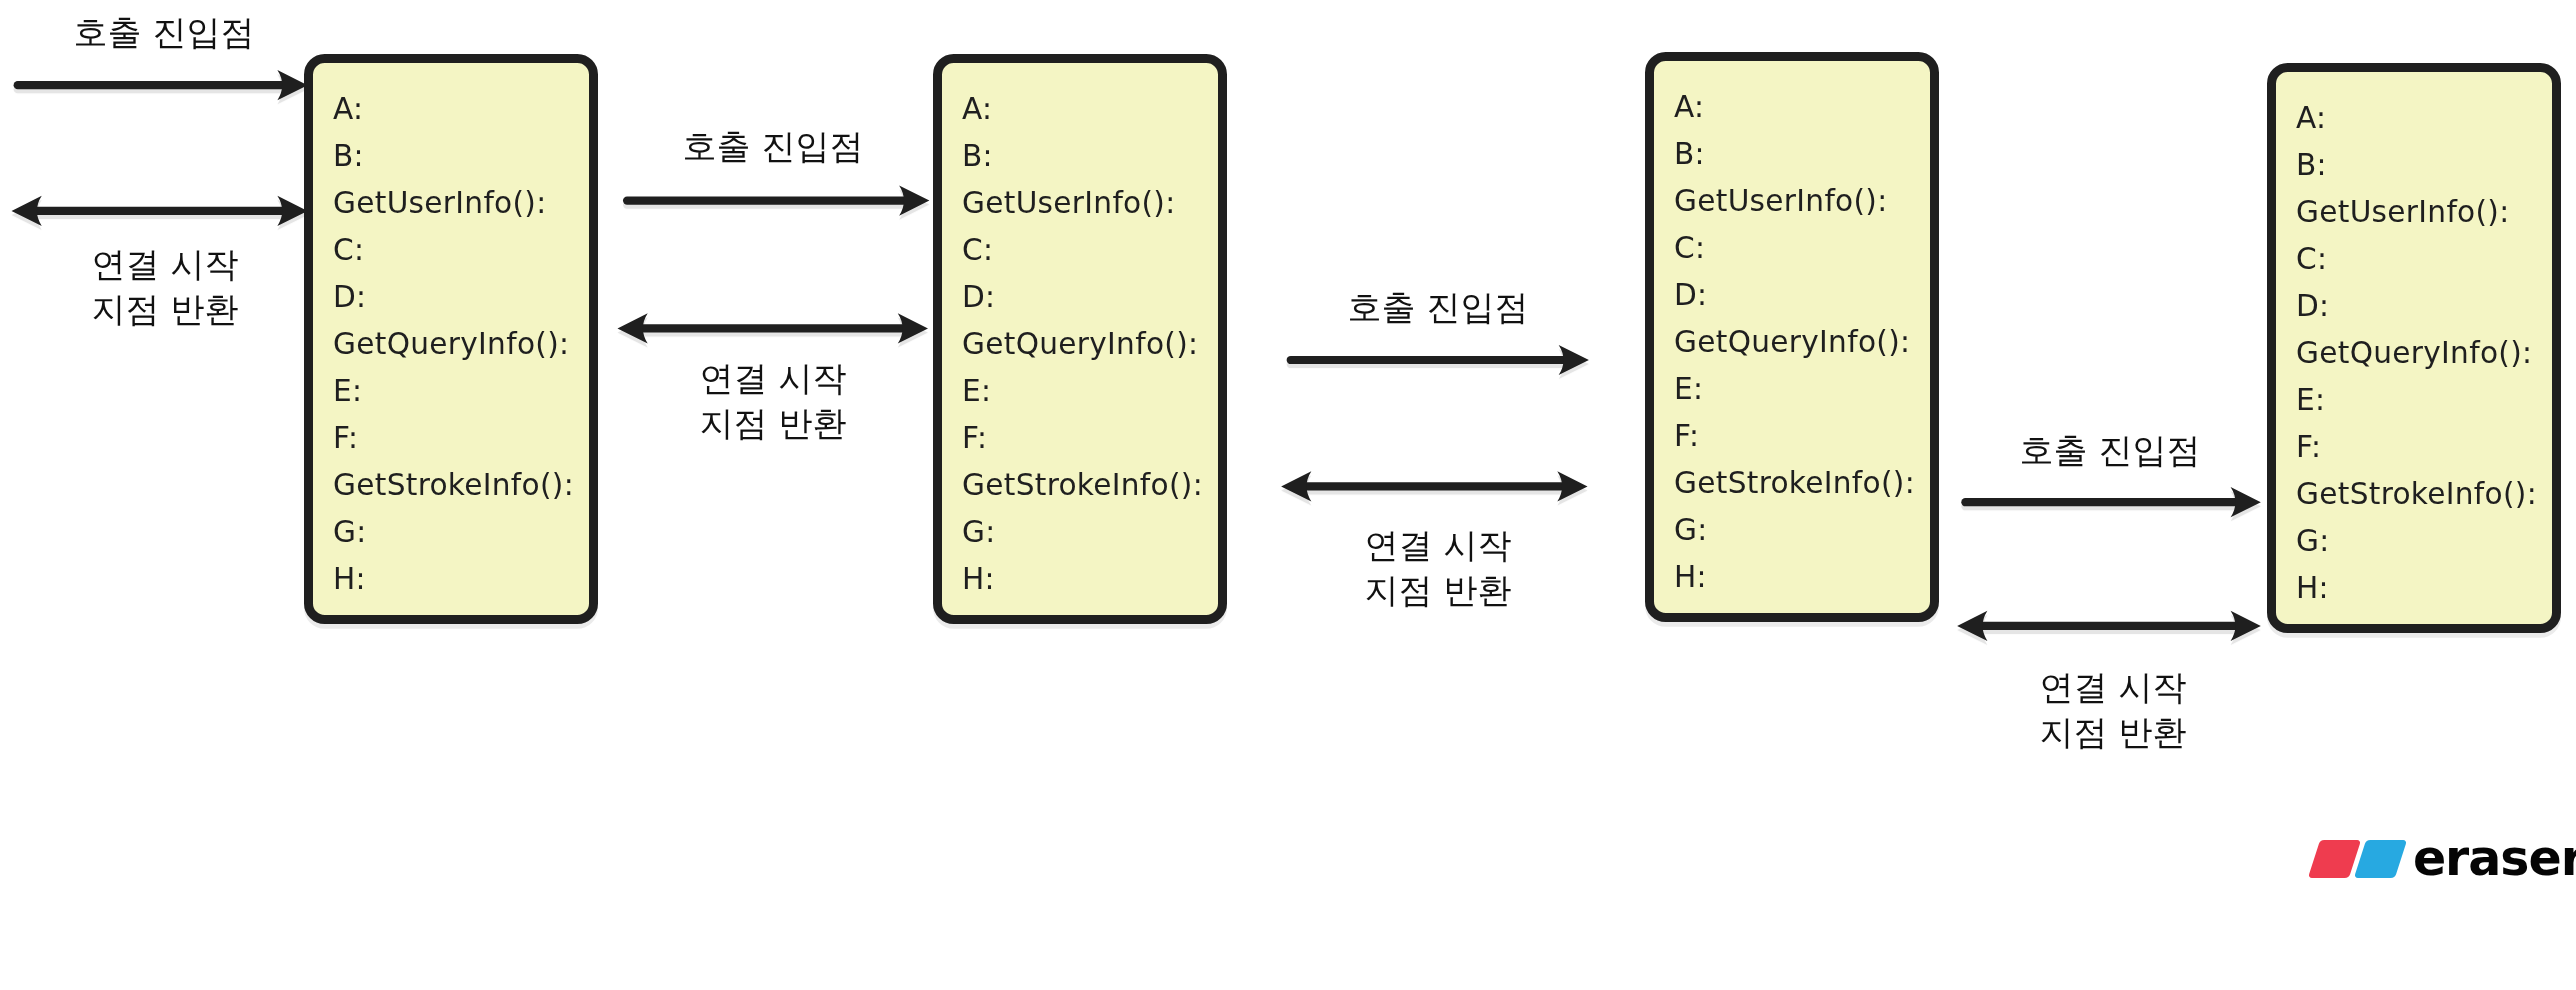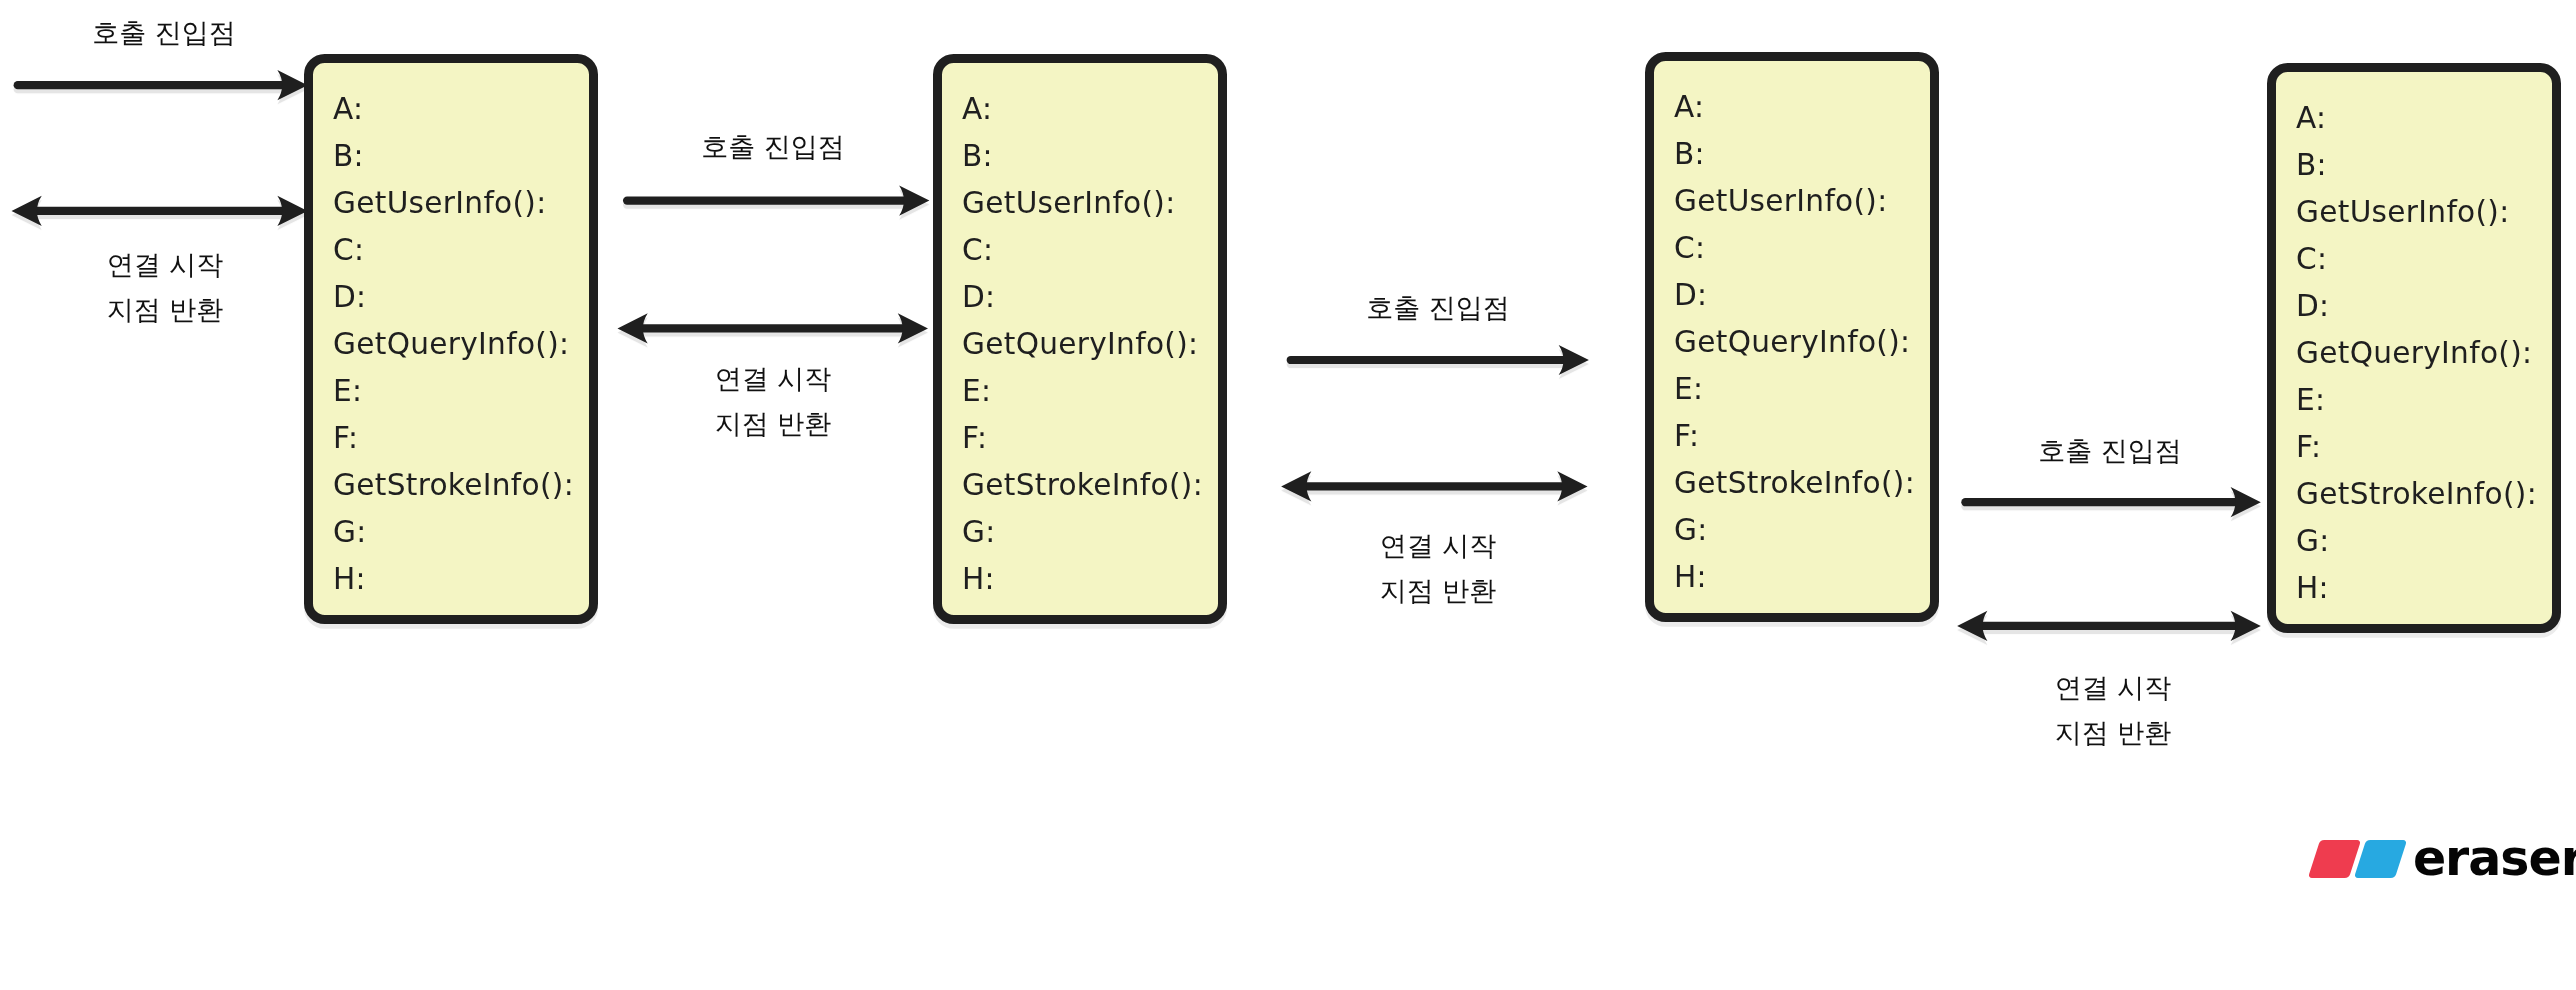--- a/index.html
+++ b/index.html
@@ -18,21 +18,21 @@
     box-shadow:0 4.8px 0 rgba(0,0,0,0.08);
     padding:23.4px 5.5px 0 20px; 
   }
   .method-line {
     height:47px; line-height:47px; font-size:29.6px; letter-spacing:0.3px;
     color:#1f1f1f; white-space:nowrap;
   }
 
   .label {
     position:absolute; transform:translate(-50%,-50%);
-    color:#111111; font-size:27px; line-height:45px; text-align:center;
+    color:#111111; font-size:34px; line-height:45px; text-align:center;
     white-space:nowrap; font-family:"DejaVu Sans", sans-serif;
   }
 
   .logo { position:absolute; left:2304px; top:837px; height:43px; display:flex; align-items:center; }
   .logo-icon { position:relative; width:102px; height:38px; }
   .logo-icon .para {
     position:absolute; top:0; width:41px; height:38px;
     transform:skewX(-18deg); border-radius:4.1px;
   }
   .logo-icon .para.red  { left:9.6px;  background:#ef3c4f; }

